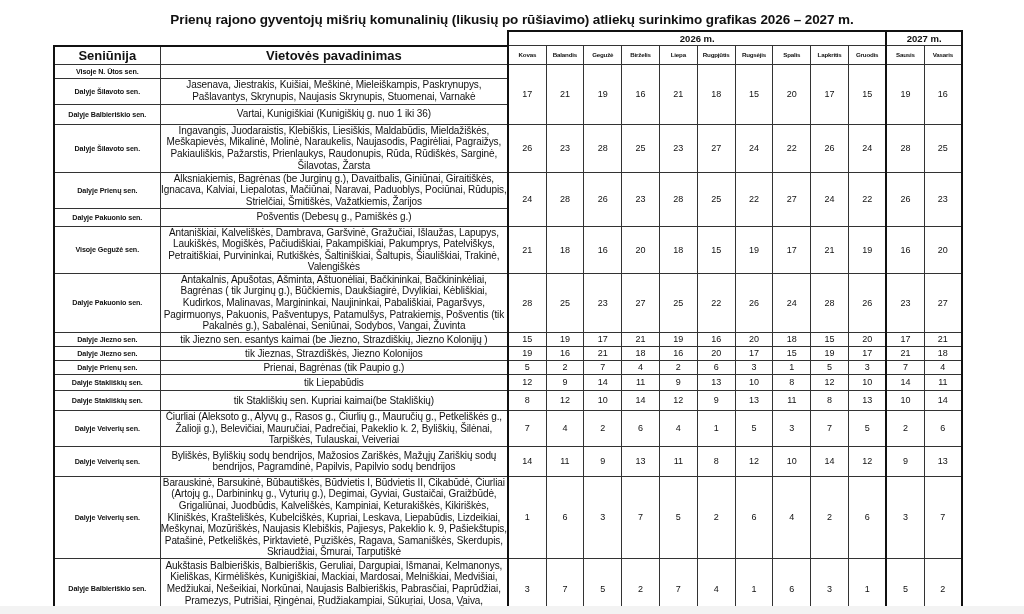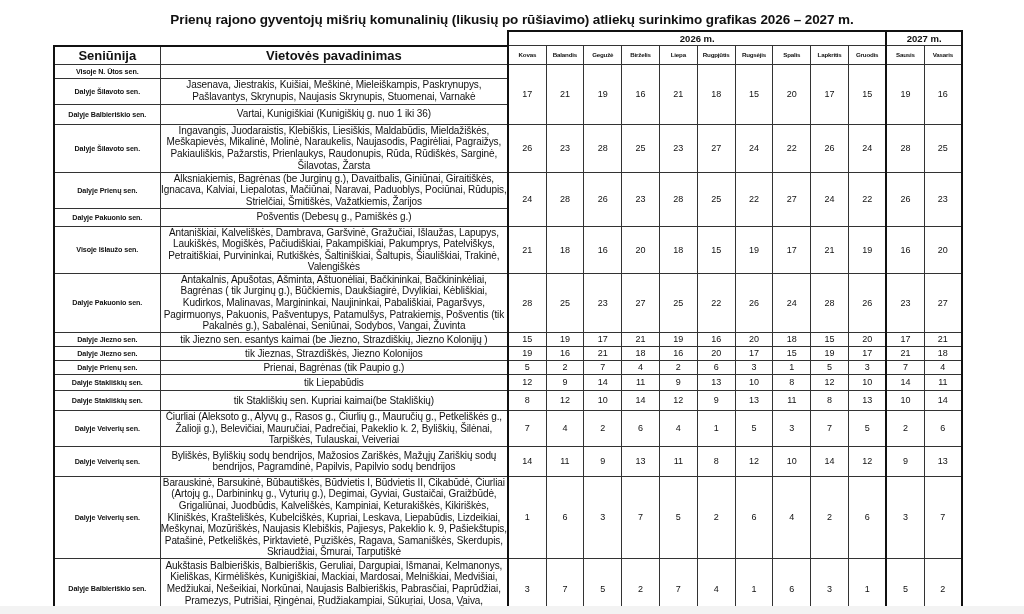--- a/index.html
+++ b/index.html
@@ -127,21 +127,21 @@
         <td class="val" rowspan="2">24</td>
         <td class="val" rowspan="2">22</td>
         <td class="val thick-l" rowspan="2">26</td>
         <td class="val thick-r" rowspan="2">23</td>
       </tr>
       <tr style="height: 18px;">
         <td class="sen thick-l">Dalyje Pakuonio sen.</td>
         <td class="vie">Pošventis (Debesų g., Pamiškės g.)</td>
       </tr>
       <tr style="height: 42px;">
-        <td class="sen thick-l">Visoje Išlaužo sen.</td>
+        <td class="sen thick-l">Visoje Gegužė sen.</td>
         <td class="vie">Antaniškiai, Kalveliškės, Dambrava, Garšvinė, Gražučiai, Išlaužas, Lapupys, Laukiškės, Mogiškės, Pačiudiškiai, Pakampiškiai, Pakumprys, Patelviškys, Petraitiškiai, Purvininkai, Rutkiškės, Šaltiniškiai, Šaltupis, Šiauliškiai, Trakinė,  Valengiškės</td>
         <td class="val thick-l">21</td>
         <td class="val">18</td>
         <td class="val">16</td>
         <td class="val">20</td>
         <td class="val">18</td>
         <td class="val">15</td>
         <td class="val">19</td>
         <td class="val">17</td>
         <td class="val">21</td>

